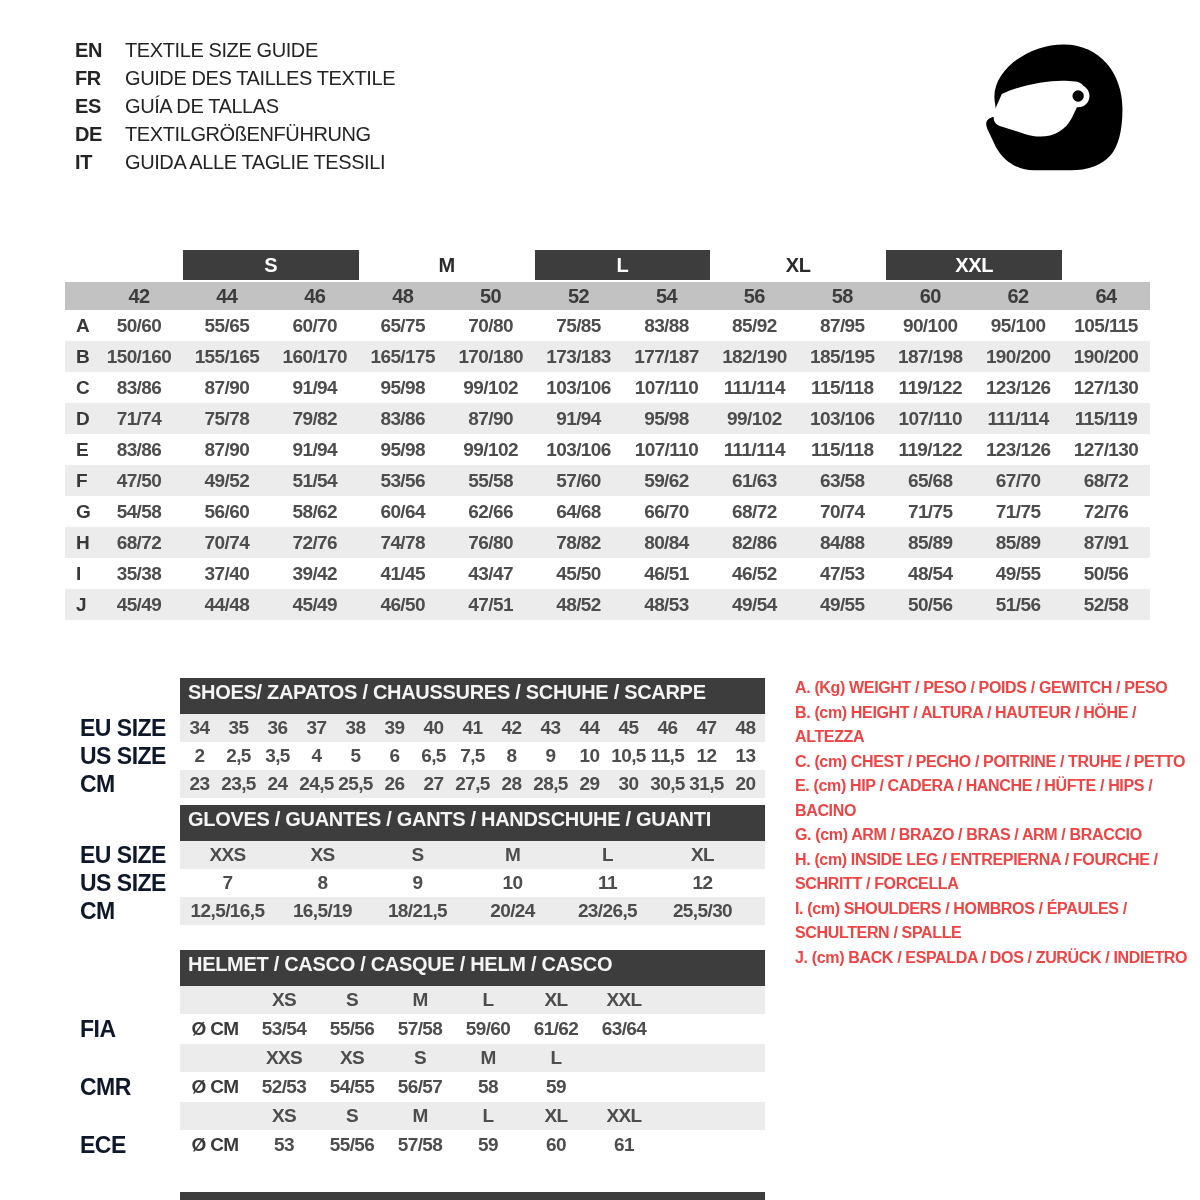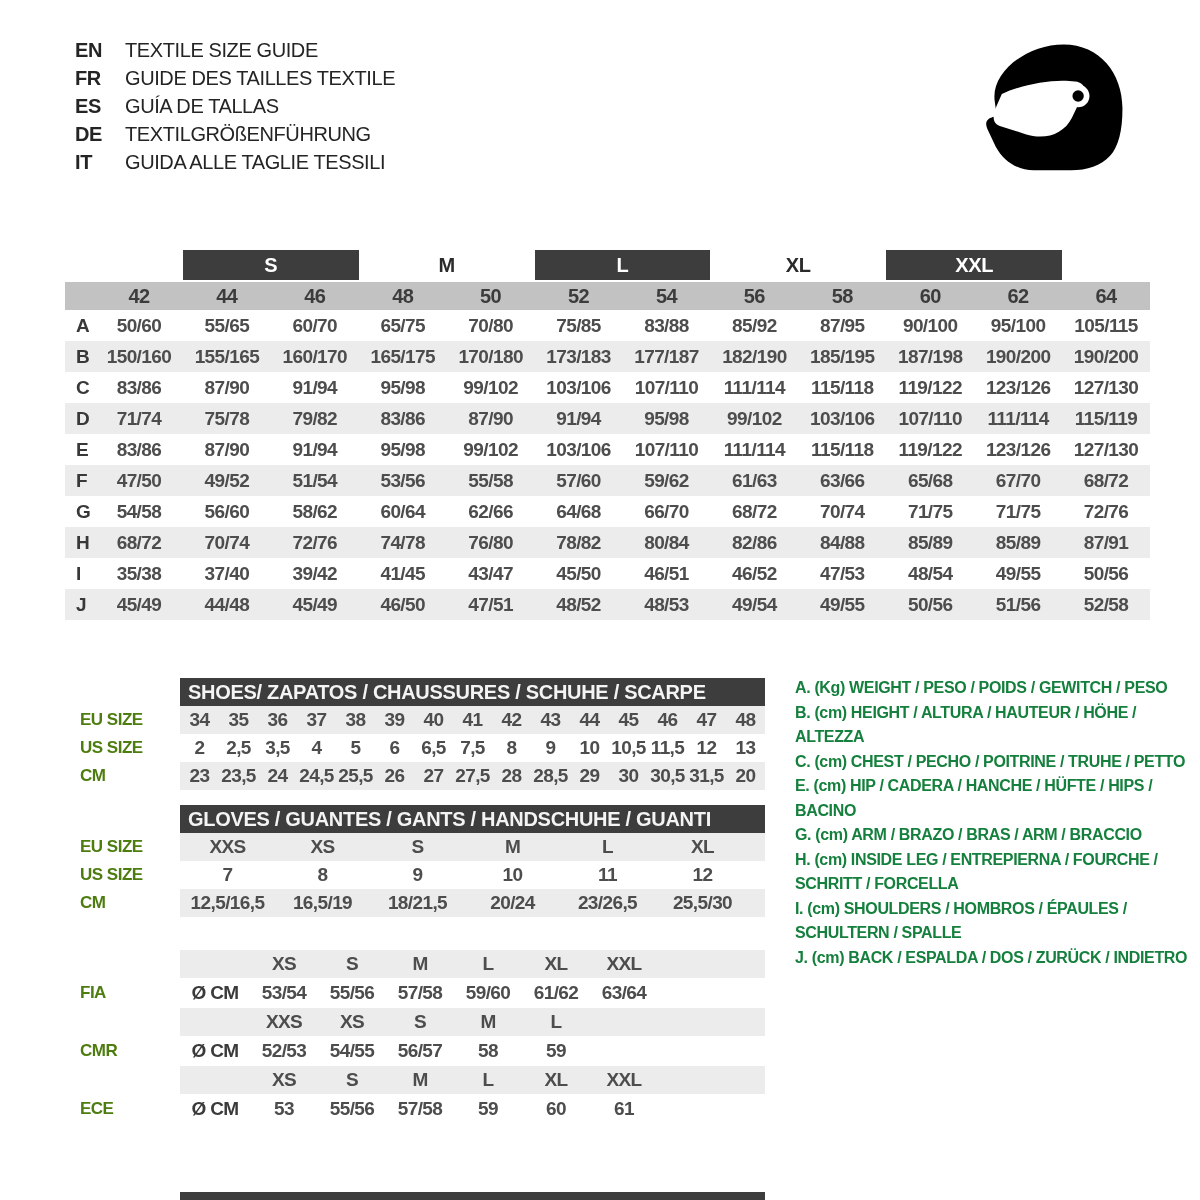--- a/index.html
+++ b/index.html
@@ -21,36 +21,36 @@
   .group{font-weight:bold;font-size:20px;line-height:30px;text-align:center;color:#2b2b2b;letter-spacing:-0.3px;}
   .group.boxed{background:#3d3d3d;color:#ffffff;}
   .num-row{display:grid;grid-template-columns:30px repeat(12,1fr);height:28px;background:#c2c2c2;align-items:center;}
   .mrow{display:grid;grid-template-columns:30px repeat(12,1fr);height:31px;align-items:center;}
   .mrow.stripe{background:#ececec;}
   .cell{text-align:center;font-weight:bold;font-size:19px;letter-spacing:-0.6px;color:#4d4d4d;white-space:nowrap;}
   .num-row .cell{color:#3c3c3c;font-size:20px;}
   .cell.letter{text-align:left;padding-left:11px;color:#383838;}
   
   .subtable{position:absolute;left:80px;width:700px;}
-  .bar{margin-left:100px;width:585px;height:28px;background:#3d3d3d;color:#f4f4f4;
+  .bar{margin-left:100px;width:585px;height:36px;background:#3d3d3d;color:#f4f4f4;
        font-weight:bold;font-size:20px;line-height:28px;padding-left:8px;
        box-sizing:border-box;letter-spacing:-0.3px;white-space:nowrap;}
   .srow{display:flex;height:28px;}
   .srow.tall{height:30px;}
-  .side-label{width:100px;font-weight:bold;font-size:17px;letter-spacing:-0.5px;color:#4d7c0f;display:flex;align-items:center;}
+  .side-label{width:100px;font-weight:bold;font-size:23px;letter-spacing:-0.5px;color:#0f172a;display:flex;align-items:center;}
   .cells{width:585px;display:grid;align-items:center;}
   .cells.stripe{background:#ececec;}
   .scols{grid-template-columns:repeat(15,1fr);}
   .gcols{grid-template-columns:repeat(6,95px) 1fr;}
   .hcols{grid-template-columns:70px repeat(6,68px) 1fr;}
   .cells .cell{font-size:19px;}
   .cell.unit{color:#3a3a3a;}
   
   .legend{position:absolute;left:795px;top:676px;width:398px;}
-  .legend-line{font-weight:bold;font-size:16px;line-height:24.5px;letter-spacing:-0.35px;color:#15803d;}
+  .legend-line{font-weight:bold;font-size:16px;line-height:24.5px;letter-spacing:-0.35px;color:#ef4444;}
   
   .bottom-bar-partial{position:absolute;left:180px;top:1192px;width:585px;height:8px;background:#3d3d3d;}
 </style>
 </head>
 <body>
 
 <div class="lang-block">
     <div class="lang-row">
       <span class="lang-code">EN</span>
       <span class="lang-title">TEXTILE SIZE GUIDE</span>
@@ -184,21 +184,21 @@
       <div class="mrow stripe">
         <div class="cell letter">F</div>
         <div class="cell">47/50</div>
         <div class="cell">49/52</div>
         <div class="cell">51/54</div>
         <div class="cell">53/56</div>
         <div class="cell">55/58</div>
         <div class="cell">57/60</div>
         <div class="cell">59/62</div>
         <div class="cell">61/63</div>
-        <div class="cell">63/66</div>
+        <div class="cell">63/58</div>
         <div class="cell">65/68</div>
         <div class="cell">67/70</div>
         <div class="cell">68/72</div>
       </div>
       <div class="mrow">
         <div class="cell letter">G</div>
         <div class="cell">54/58</div>
         <div class="cell">56/60</div>
         <div class="cell">58/62</div>
         <div class="cell">60/64</div>
@@ -358,20 +358,23 @@
         <div class="cell">16,5/19</div>
         <div class="cell">18/21,5</div>
         <div class="cell">20/24</div>
         <div class="cell">23/26,5</div>
         <div class="cell">25,5/30</div>
       </div>
     </div>
   </div>
 
 <div class="subtable" style="top:950px">
+  <div class="bar">
+    <span>HELMET / CASCO / CASQUE / HELM / CASCO</span>
+  </div>
   <div>
       <div class="srow">
         <div class="side-label"></div>
         <div class="cells hcols stripe">
           <div class="cell unit"></div>
           <div class="cell">XS</div>
           <div class="cell">S</div>
           <div class="cell">M</div>
           <div class="cell">L</div>
           <div class="cell">XL</div>

